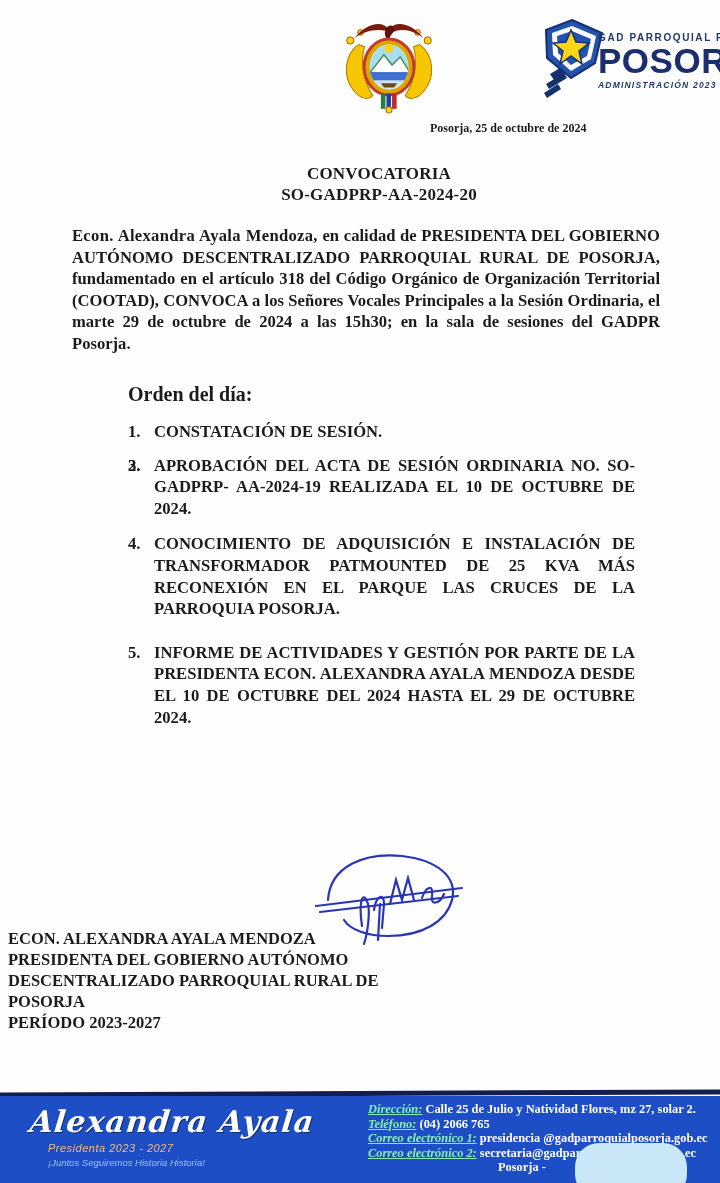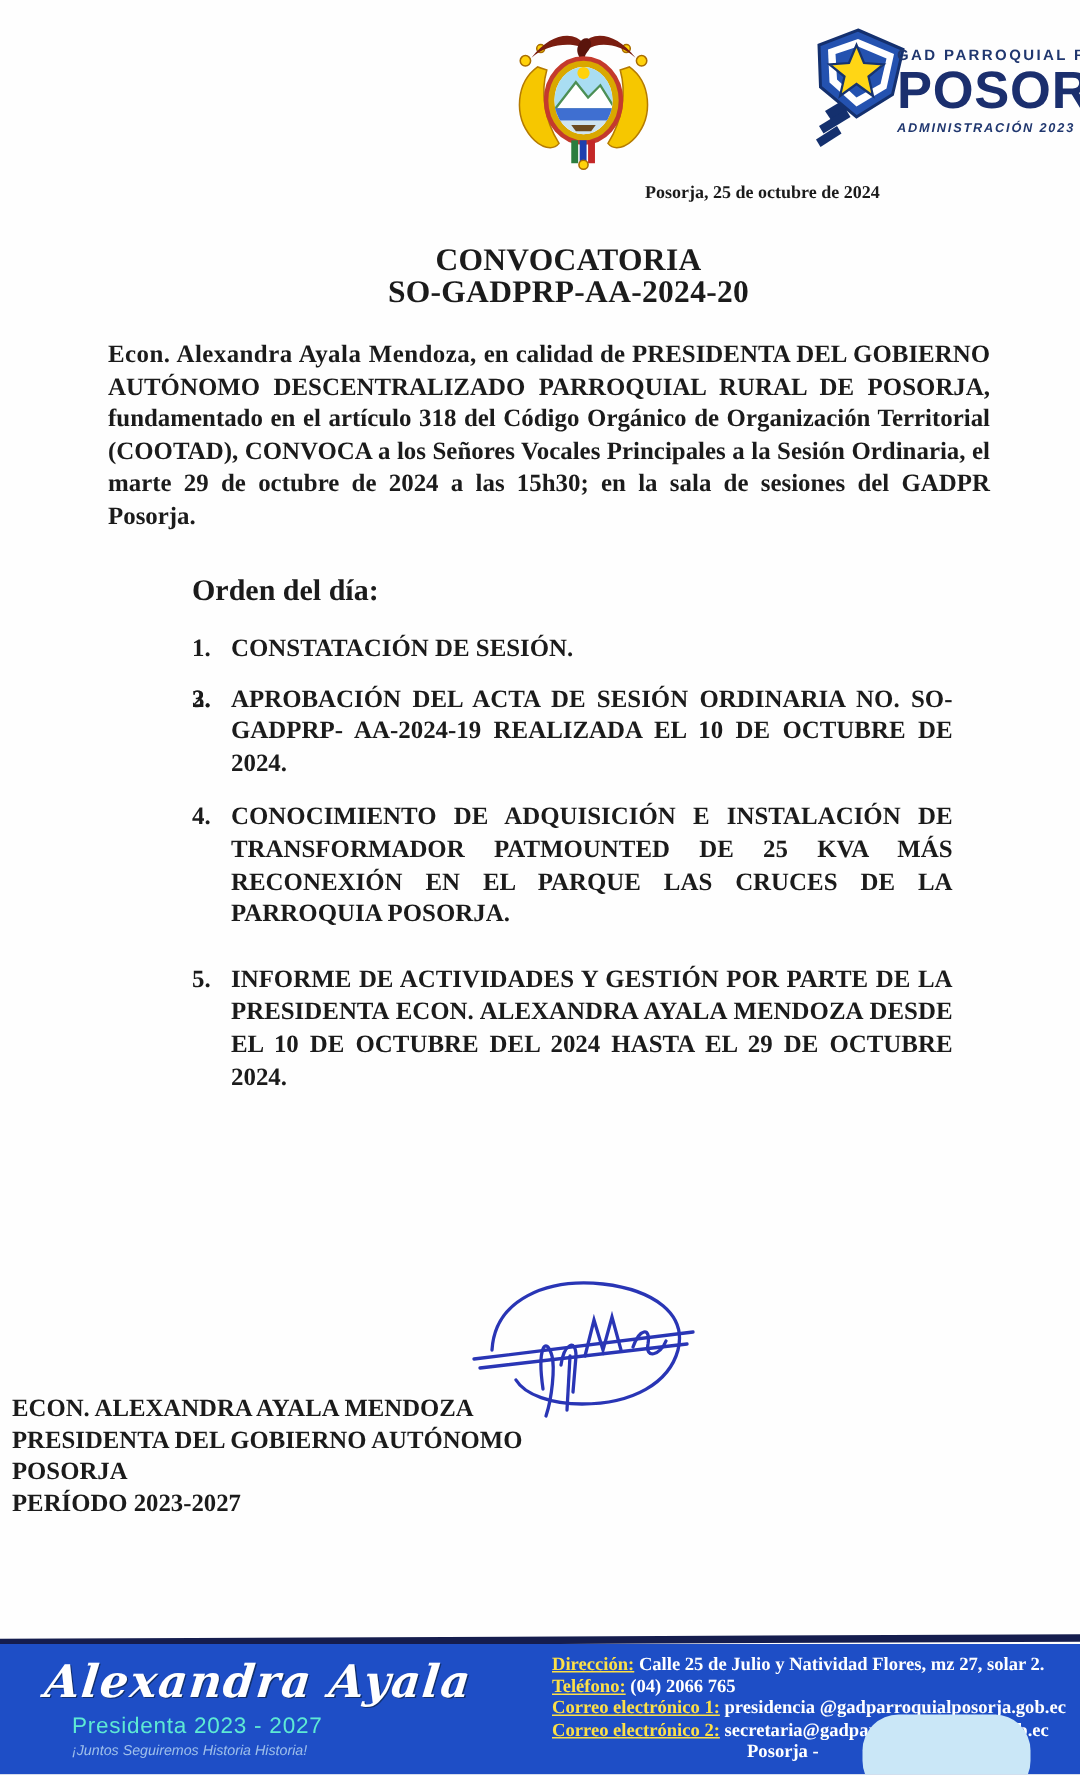--- a/index.html
+++ b/index.html
@@ -11,21 +11,21 @@
   .shield{position:absolute;left:534px;top:18px;width:80px;height:84px;}
   .logo-text{position:absolute;left:598px;top:32px;width:260px;white-space:nowrap;
              font-family:"Liberation Sans","DejaVu Sans",sans-serif;color:#20376f;}
   .logo-top{font-size:10px;font-weight:bold;letter-spacing:1.6px;}
   .logo-name{font-size:35px;font-weight:bold;letter-spacing:.5px;color:#1b2f6e;line-height:36px;}
   .logo-admin{font-size:8.5px;font-weight:bold;font-style:italic;letter-spacing:1.2px;margin-top:1px;}
 
   .date{position:absolute;left:430px;top:121px;font-size:12px;font-weight:600;}
 
   .title{position:absolute;left:60px;right:22px;top:163px;text-align:center;
-         font-size:21px;font-weight:bold;line-height:21px;letter-spacing:.2px;}
+         font-size:17px;font-weight:bold;line-height:21px;letter-spacing:.2px;}
 
   .bodyp{position:absolute;left:72px;top:225px;width:588px;margin:0;
          font-size:16.6px;line-height:21.6px;text-align:justify;font-weight:bold;}
   .bodyp b{letter-spacing:.3px;}
 
   .orden{position:absolute;left:128px;top:383px;font-size:20px;font-weight:bold;}
 
   .list{position:absolute;left:128px;top:421px;width:507px;font-size:16.6px;font-weight:bold;}
   .item{position:relative;padding-left:26px;text-align:justify;line-height:21.6px;margin-bottom:12px;}
   .item .num{position:absolute;left:0;top:0;}
@@ -37,27 +37,27 @@
   .signblock{position:absolute;left:8px;top:928px;width:700px;text-align:left;
              font-size:16.5px;font-weight:bold;line-height:21px;}
 
   
   .navline{position:absolute;left:-4px;top:1091px;width:730px;height:5px;background:#151d4e;
            transform:rotate(-0.25deg);}
   .band{position:absolute;left:0;top:1096px;width:720px;height:87px;background:#1e4ec6;}
   .fleft{position:absolute;left:30px;top:8px;color:#fff;}
   .script{font-family:"DejaVu Serif",serif;font-style:italic;font-weight:bold;font-size:30px;
           letter-spacing:1px;transform:skewX(-6deg);text-shadow:1px 1px 0 #12306e;}
-  .sub{font-family:"Liberation Sans",sans-serif;font-size:15px;color:#5eead4;
+  .sub{font-family:"Liberation Sans",sans-serif;font-style:italic;font-size:11px;color:#fdba74;
        margin:3px 0 0 18px;letter-spacing:.5px;}
   .tag{font-family:"Liberation Sans",sans-serif;font-style:italic;font-size:9.5px;color:#9fc0ea;
        margin:3px 0 0 18px;}
   .fright{position:absolute;left:368px;top:6px;width:352px;color:#fff;
           font-size:12.4px;font-weight:bold;line-height:14.6px;white-space:nowrap;}
-  .clabel{color:#fde047;text-decoration:underline;}
+  .clabel{color:#86efac;text-decoration:underline;font-style:italic;}
   .loc{margin-left:130px;}
   .blob{position:absolute;left:575px;top:47px;width:112px;height:55px;background:#cae7f7;
         border-radius:24px;}
 </style>
 </head>
 <body>
 
 <div class="page">
 
   <svg class="arms" viewBox="0 0 104 96">
@@ -148,20 +148,21 @@
     <path d="M52,78 C48,50 54,42 58,56 C60,64 58,84 54,96"></path>
     <path d="M64,62 C66,48 74,44 74,56 L72,80"></path>
     <path d="M80,56 L86,32 L92,52 L98,30 L104,52"></path>
     <path d="M112,50 C116,38 124,36 122,48 C120,58 130,56 134,46"></path>
     <path d="M70,56 L68,92"></path>
   </svg>
 
   <div class="signblock">
     <div>ECON. ALEXANDRA AYALA MENDOZA</div>
     <div>PRESIDENTA DEL GOBIERNO AUTÓNOMO</div>
+    <div>DESCENTRALIZADO PARROQUIAL RURAL DE</div>
     <div>POSORJA</div>
     <div>PERÍODO 2023-2027</div>
   </div>
 
   <div class="navline"></div>
   <div class="band">
     <div class="fleft">
       <div class="script">Alexandra Ayala</div>
       <div class="sub">Presidenta 2023 - 2027</div>
       <div class="tag">¡Juntos Seguiremos Historia Historia!</div>

